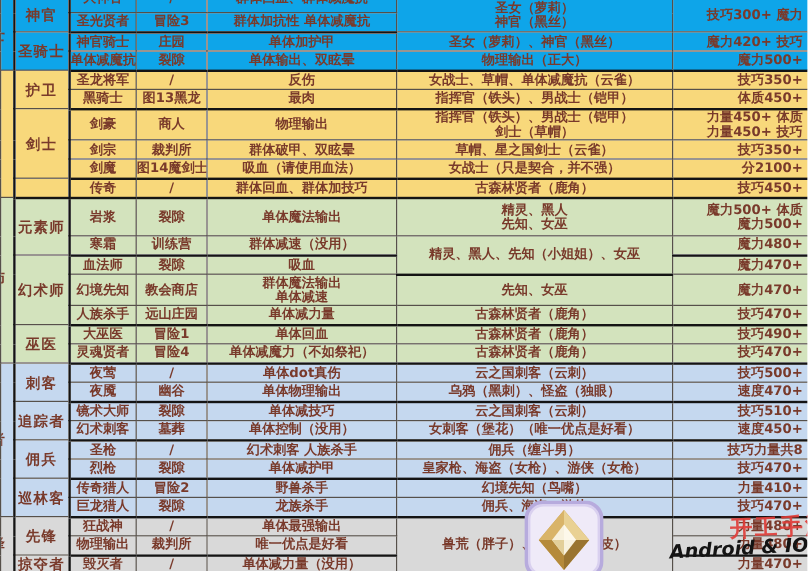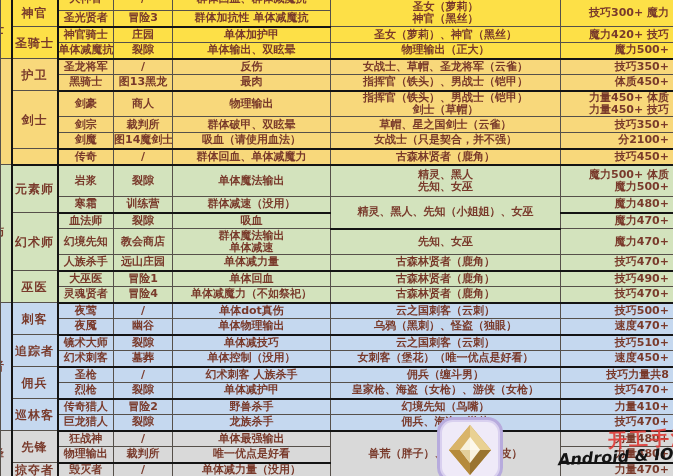--- a/index.html
+++ b/index.html
@@ -11,21 +11,21 @@
     position:absolute;left:0;top:0;width:695px;
     border-collapse:collapse;table-layout:fixed;
   }
   td{
     border:1px solid #56504a;
     font-size:11px;line-height:12px;font-weight:bold;
     color:#793a2b;text-align:center;vertical-align:middle;
     padding:0;overflow:hidden;white-space:nowrap;
   }
   tr:first-child td{border-top:none;}
-  tr.pink  td{background:#fde047;}
+  tr.pink  td{background:#0ea5e9;}
   tr.yellow td{background:#f8d87b;}
   tr.green td{background:#d3e3bd;}
   tr.blue  td{background:#c5d8ef;}
   tr.gray  td{background:#d9d9d9;}
   td.c0{border-right:2px solid #141414;text-align:left;}
   td.c0 .frag{display:inline-block;margin-left:-9px;font-size:12px;}
   td.cls{border-right:2px solid #141414;font-size:12px;letter-spacing:1px;}
   td.stat{text-align:right;padding-right:26px;}
   tr.gend td{border-bottom:2px solid #141414;}
   .clipwrap{height:10px;overflow:hidden;}
@@ -100,21 +100,21 @@
           <td><span>单体输出、双眩晕</span></td>
           <td rowspan="1"><span>物理输出（正大）</span></td>
           <td class="stat" rowspan="1"><span>魔力500+</span></td>
         </tr>
         <tr class="yellow" style="height: 16px;">
           <td class="c0" rowspan="6"><span class="frag"></span></td>
           <td class="cls" rowspan="2"><span>护卫</span></td>
           <td><span>圣龙将军</span></td>
           <td><span>/</span></td>
           <td><span>反伤</span></td>
-          <td rowspan="1"><span>女战士、草帽、圣龙将军（云雀）</span></td>
+          <td rowspan="1"><span>女战士、草帽、单体减魔抗（云雀）</span></td>
           <td class="stat" rowspan="1"><span>技巧350+</span></td>
         </tr>
         <tr class="yellow gend" style="height: 16px;">
           <td><span>黑骑士</span></td>
           <td><span>图13黑龙</span></td>
           <td><span>最肉</span></td>
           <td rowspan="1"><span>指挥官（铁头）、男战士（铠甲）</span></td>
           <td class="stat" rowspan="1"><span>体质450+</span></td>
         </tr>
         <tr class="yellow" style="height: 26px;">
@@ -136,21 +136,21 @@
           <td><span>剑魔</span></td>
           <td><span>图14魔剑士</span></td>
           <td><span>吸血（请使用血法）</span></td>
           <td rowspan="1"><span>女战士（只是契合，并不强）</span></td>
           <td class="stat" rowspan="1"><span>分2100+</span></td>
         </tr>
         <tr class="yellow gend" style="height: 16px;">
           <td class="cls" rowspan="1"><span></span></td>
           <td><span>传奇</span></td>
           <td><span>/</span></td>
-          <td><span>群体回血、单体减魔力</span></td>
+          <td><span>群体回血、群体加技巧</span></td>
           <td rowspan="1"><span>古森林贤者（鹿角）</span></td>
           <td class="stat" rowspan="1"><span>技巧450+</span></td>
         </tr>
         <tr class="green" style="height: 32px;">
           <td class="c0" rowspan="7"><span class="frag">师</span></td>
           <td class="cls" rowspan="2"><span>元素师</span></td>
           <td><span>岩浆</span></td>
           <td><span>裂隙</span></td>
           <td><span>单体魔法输出</span></td>
           <td rowspan="1"><span>精灵、黑人</span><br><span>先知、女巫</span></td>

